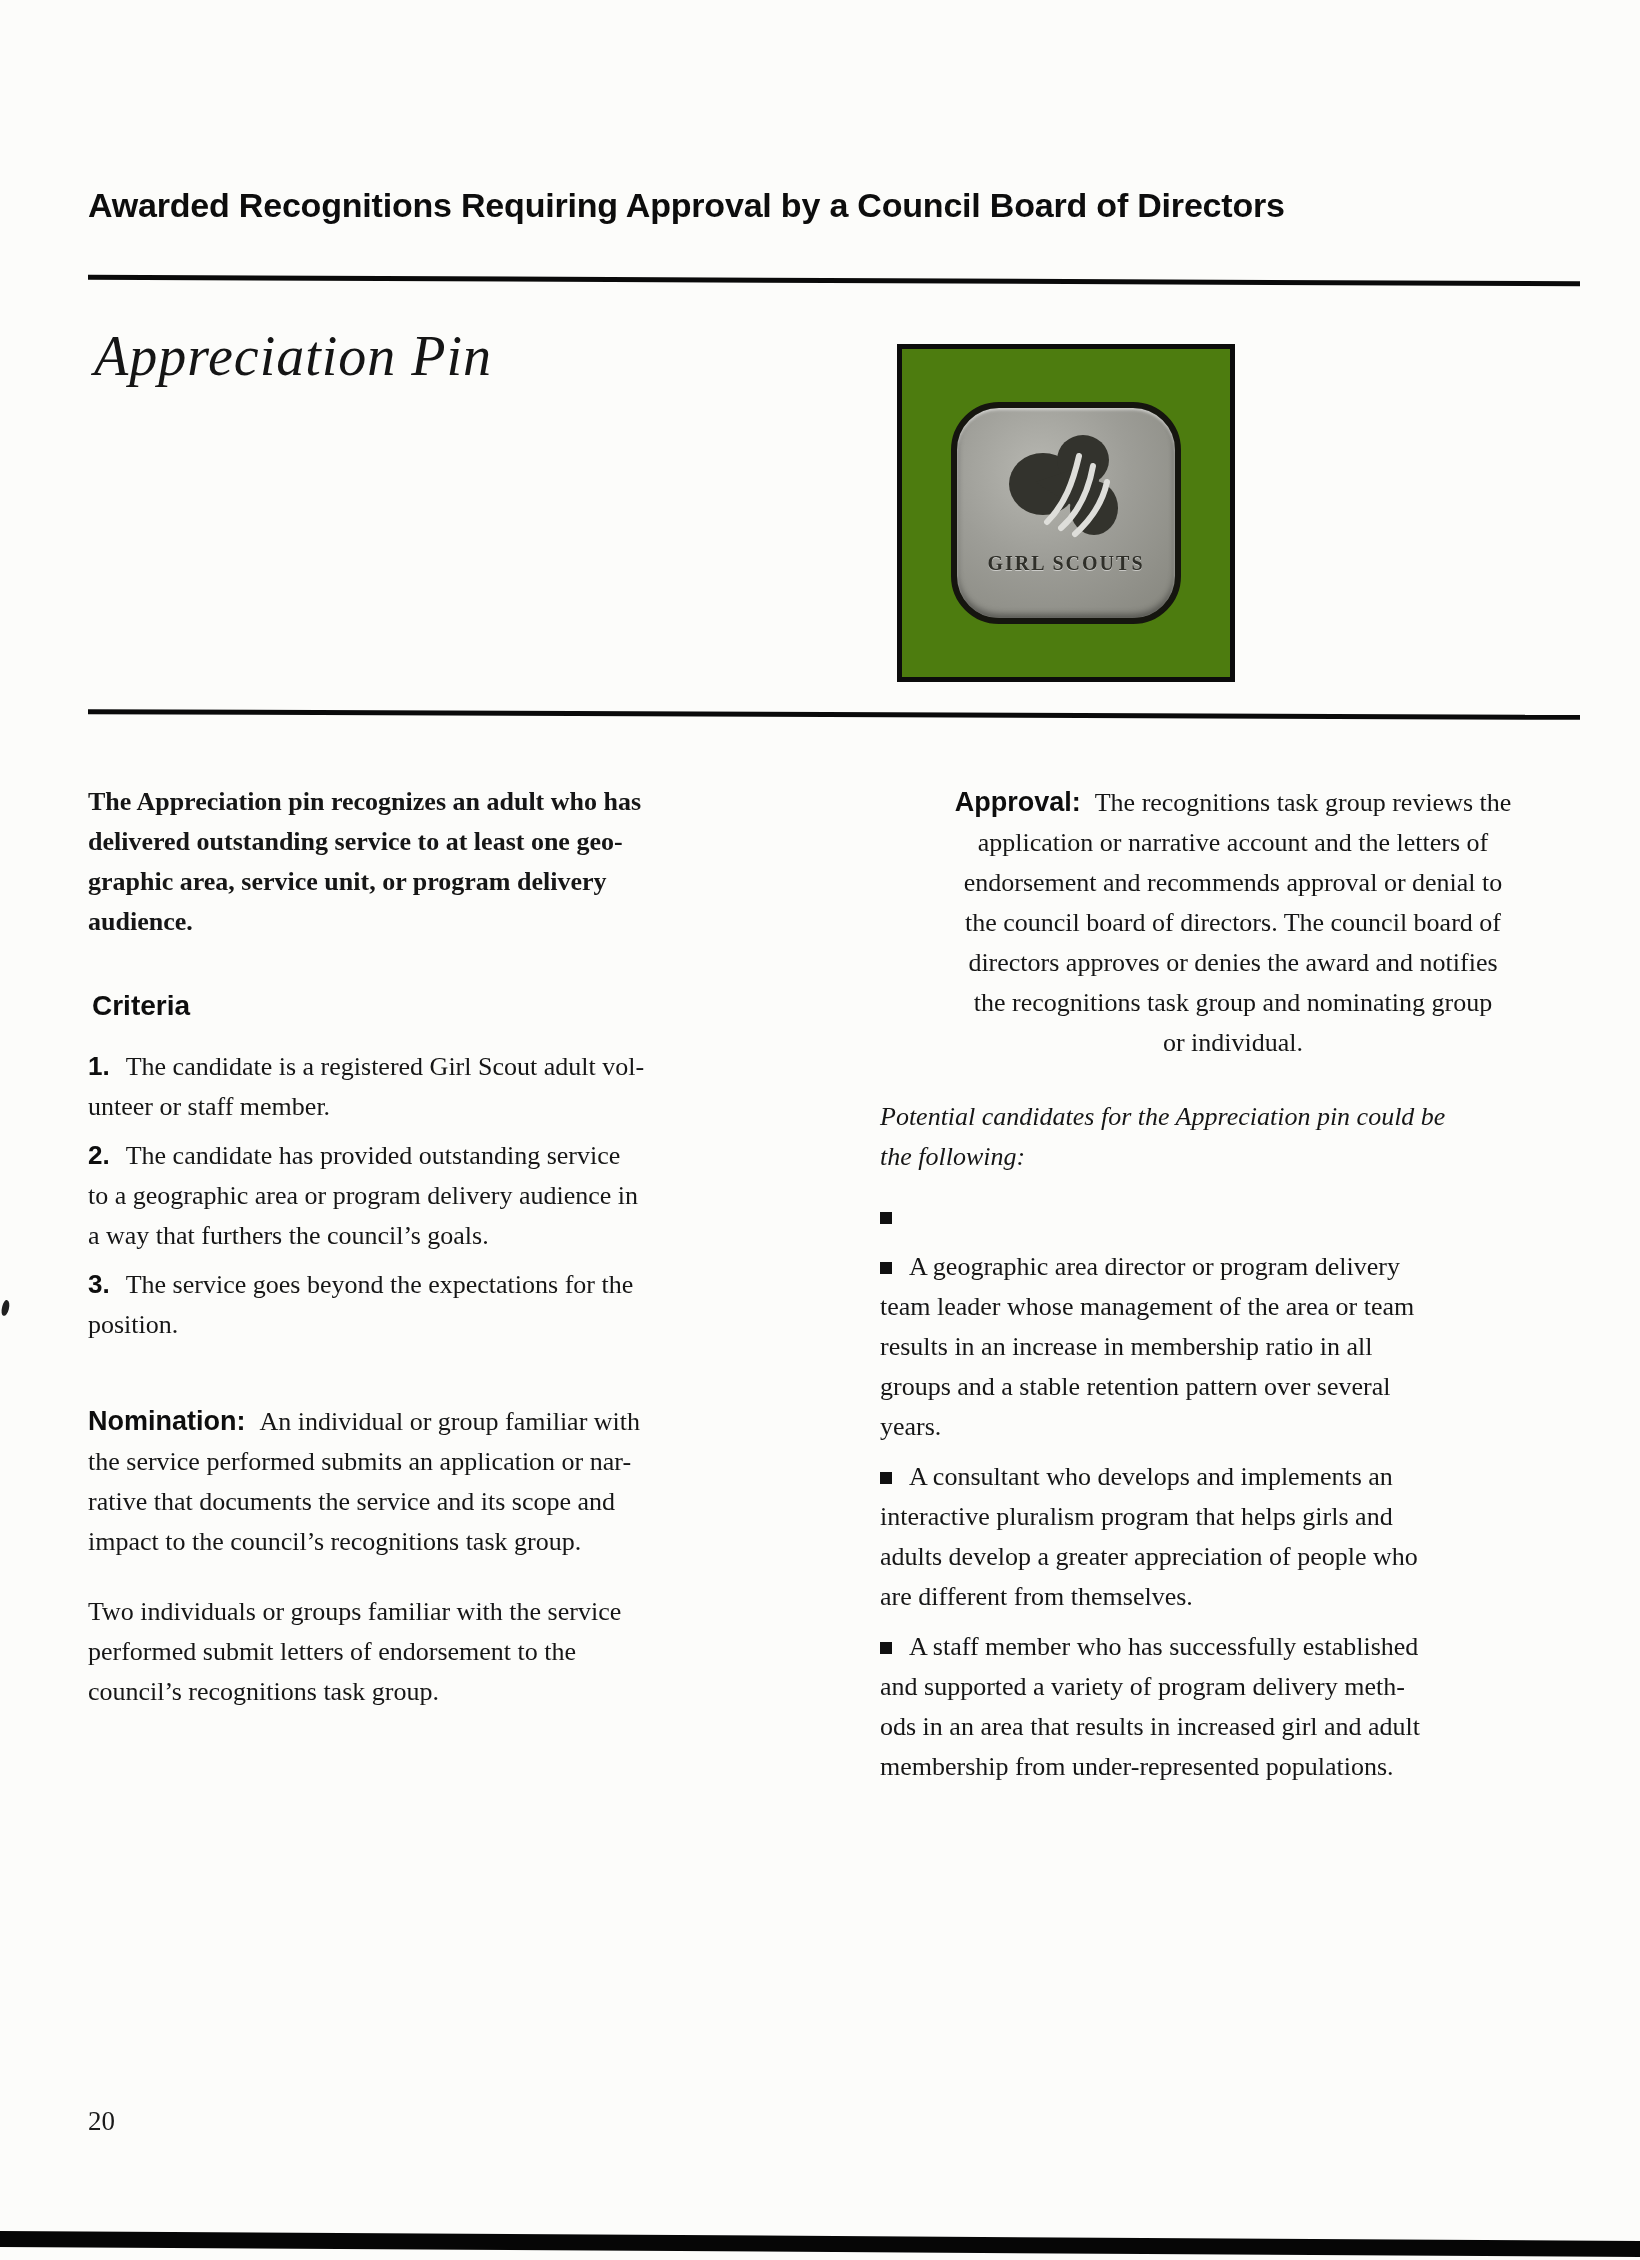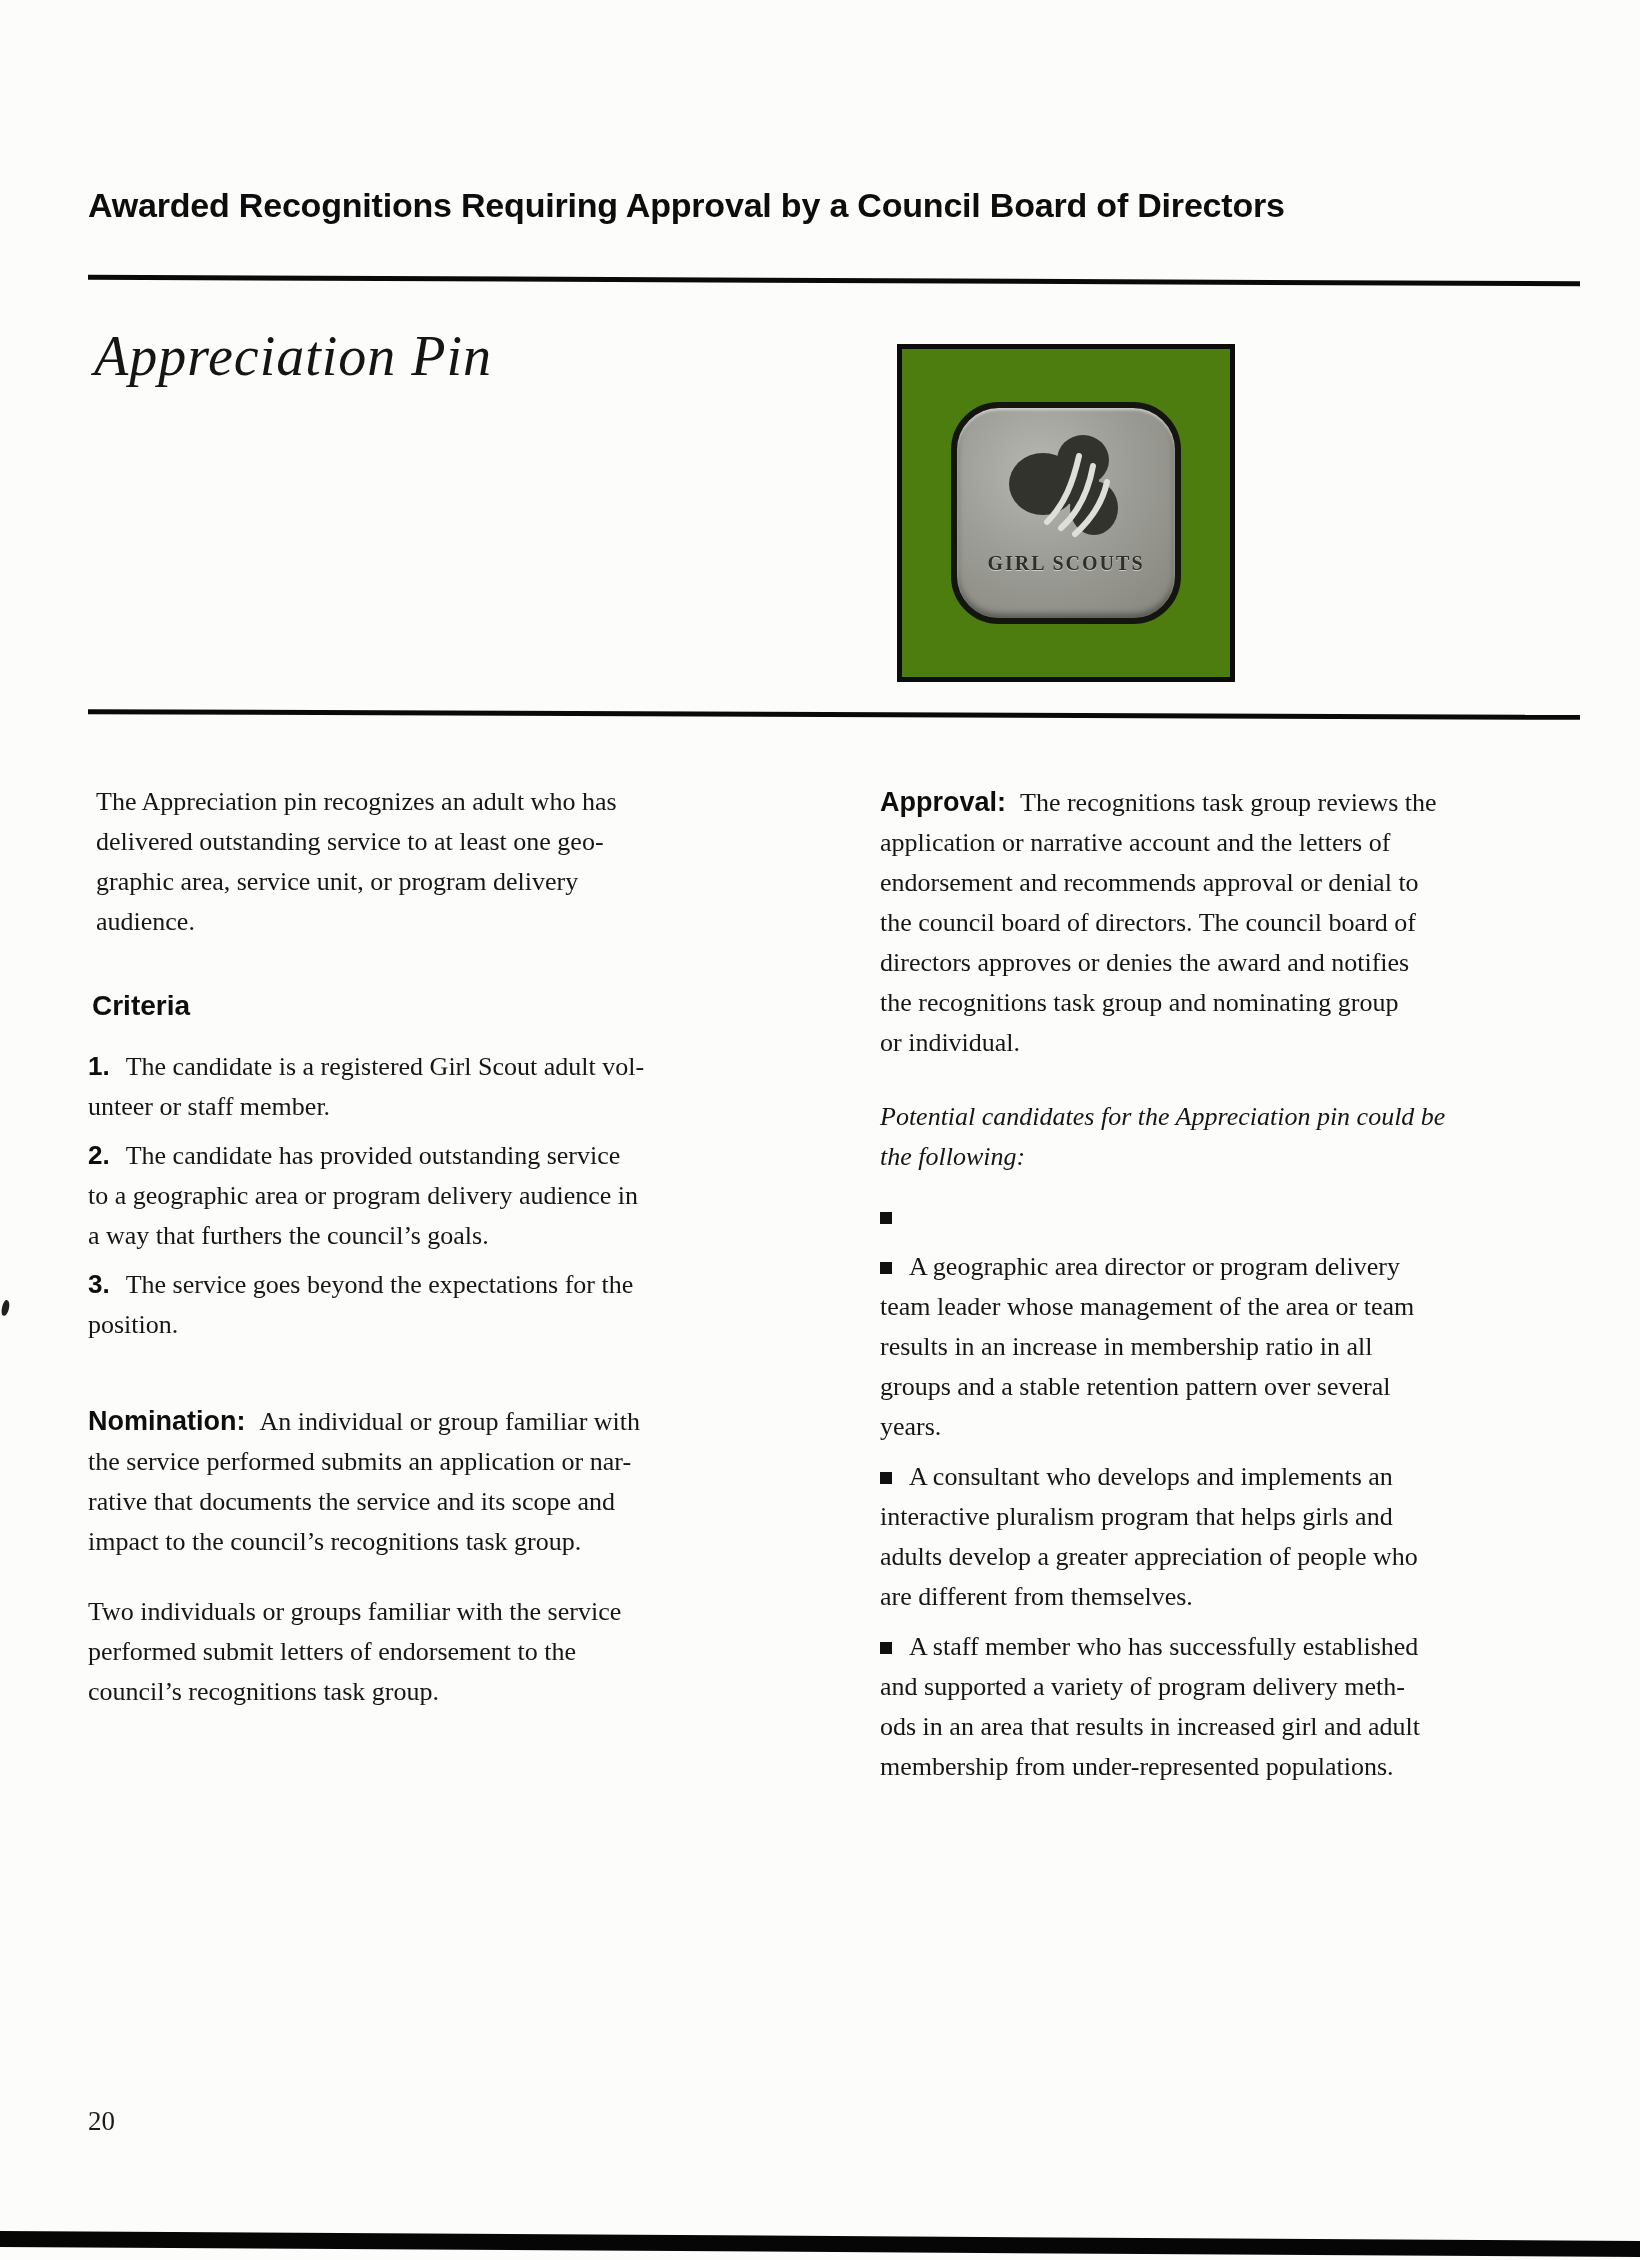--- a/index.html
+++ b/index.html
@@ -43,37 +43,37 @@
   .pin svg { margin-top:14px; }
   .pin-label {
     font-family:"Liberation Serif", serif; font-weight:700;
     font-size:20px; letter-spacing:2px; color:#2f2f29; margin-top:-2px;
     text-shadow:0 1px 0 rgba(255,255,255,.5);
   }
   .col { position:absolute; top:782px; font-size:26px; line-height:40px; color:#161616; }
   .col-left  { left:88px;  width:706px; }
   .col-right { left:880px; width:706px; }
   .lines { white-space:pre-line; }
-  .intro-par { margin:0 8px 46px; }
+  .intro-par { margin:0 0 46px;font-weight:bold; }
   .subhead {
     font-family:"Liberation Sans", sans-serif; font-weight:700;
     font-size:28px; line-height:36px; margin:0 4px 22px; color:#0e0e0e;
   }
   .list-item { margin:0 0 8px; }
   .list-item.last { margin-bottom:56px; }
   .num {
     font-family:"Liberation Sans", sans-serif; font-weight:700;
     font-size:26px; margin-right:16px; color:#0e0e0e;
   }
   .head {
     font-family:"Liberation Sans", sans-serif; font-weight:700;
     font-size:27px; margin-right:14px; color:#0e0e0e;
   }
   .nomination-par { margin:0 0 30px; }
-  .approval-par { margin:0 0 34px; }
+  .approval-par { margin:0 0 34px;text-align:center; }
   .note { font-style:italic; margin:0 0 20px; }
   .bullet-item { margin:0 0 10px; }
   .bullet-square {
     display:inline-block; width:12px; height:12px;
     background:#101010; margin-right:17px; vertical-align:1px;
   }
   .page-number { position:absolute; left:88px; top:2106px; font-size:27px; color:#1a1a1a; }
   .scan-bar {
     position:absolute; left:-12px; top:2236px; width:1684px; height:16px;
     background:#060606; transform:rotate(0.35deg);

